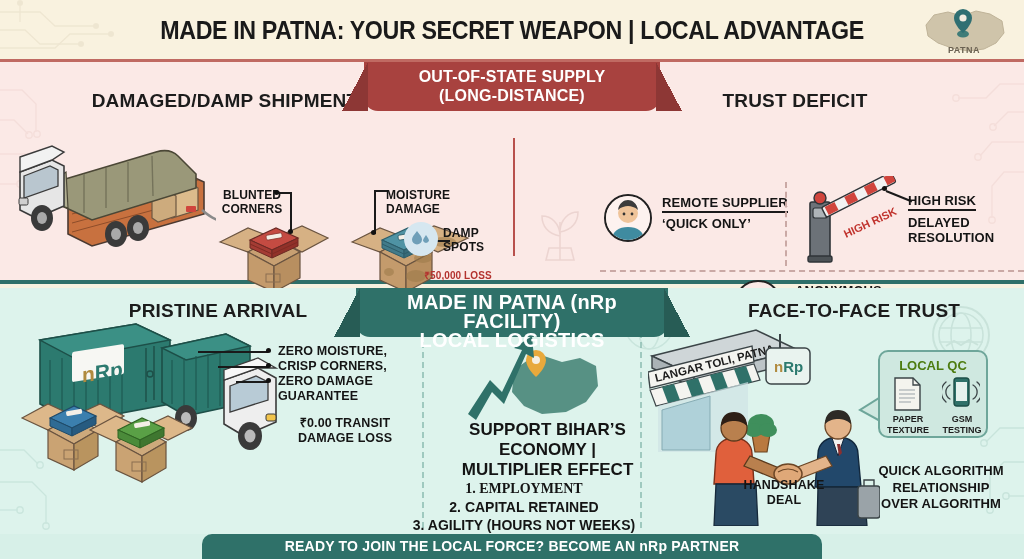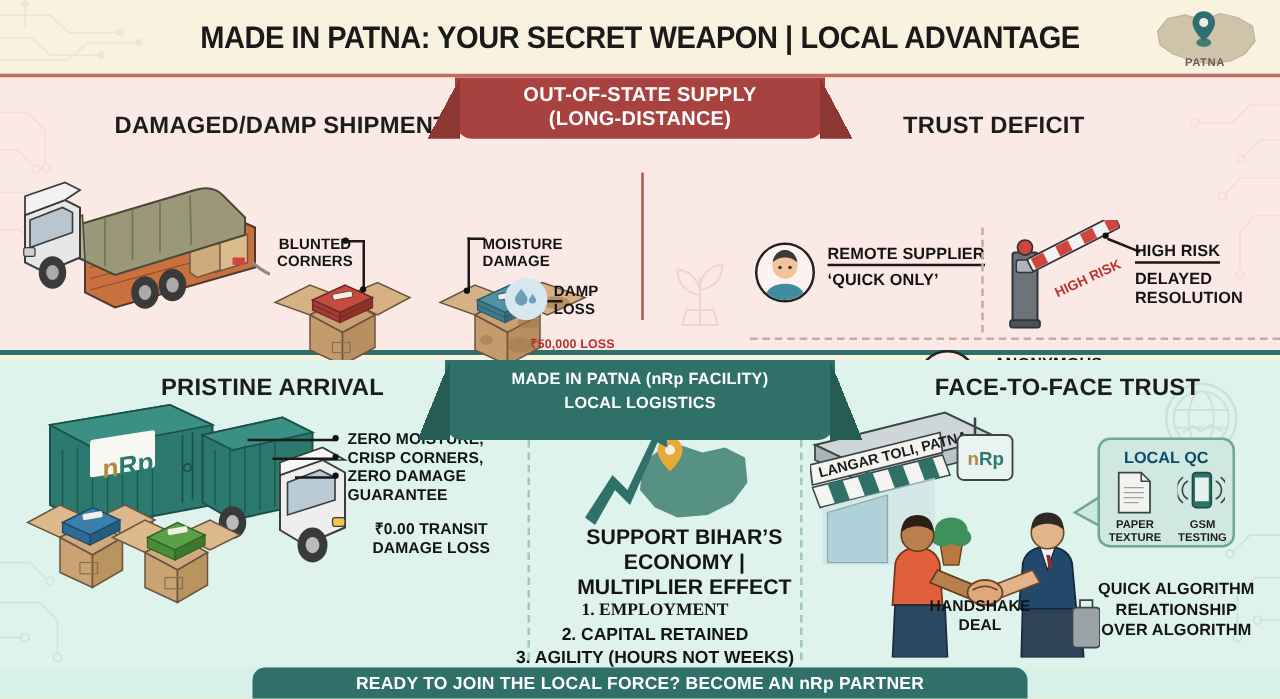--- a/index.html
+++ b/index.html
@@ -60,22 +60,22 @@
     font-family: "Liberation Sans Narrow", "Liberation Sans", sans-serif;
     font-weight: bold; letter-spacing: 0.2px;
     border-radius: 0 0 14px 14px;
     padding-top: 5px;
   }
   .ribbon-red {
     top: 62px; width: 296px; height: 49px;
     background: #a8423f; font-size: 16px; line-height: 19px;
   }
   .ribbon-green {
-    top: 288px; width: 312px; height: 64px;
-    background: #2f7169; font-size: 13px; line-height: 19px;
+    top: 288px; width: 312px; height: 49px;
+    background: #2f7169; font-size: 20px; line-height: 19px;
   }
   .ribbon-foot {
     position: absolute; left: 50%; transform: translateX(-50%);
     bottom: 0; width: 620px; height: 25px;
     background: #2f7169; color: #fff; text-align: center;
     border-radius: 10px 10px 0 0;
     font-family: "Liberation Sans Narrow", "Liberation Sans", sans-serif;
     font-weight: bold; font-size: 14px; line-height: 25px; letter-spacing: .2px;
   }
   .ribbon-red::before, .ribbon-red::after,
@@ -144,21 +144,21 @@
   .callout .big { font-size: 17px; line-height: 20px; margin-left: 47px; }
   .callout .li { font-size: 14px; line-height: 18px; font-weight: bold; }
 
   
   .qc-card {
     position: absolute; width: 110px; height: 88px;
     background: #cfe8e0; border: 2px solid #6ea69a; border-radius: 10px;
   }
   .qc-title {
     position: absolute; left: 0; right: 0; top: 6px; text-align: center;
-    font-weight: bold; font-size: 13px; color: #0c4a6e;
+    font-weight: bold; font-size: 13px; color: #4d7c0f;
     font-family: "Liberation Sans Narrow", "Liberation Sans", sans-serif;
   }
   .qc-sub {
     position: absolute; text-align: center; font-weight: bold; font-size: 9px;
     line-height: 11px; color: #1c1c1c;
     font-family: "Liberation Sans Narrow", "Liberation Sans", sans-serif;
   }
 
   
   .ill { position: absolute; }
@@ -359,21 +359,21 @@
     </div>
 
     <div class="drop-ring" style="left:404px; top:160px;">
       <svg width="22" height="20" viewBox="0 0 22 20">
         <path d="M7 2 c3 4 5 6 5 8.5 A5 5 0 0 1 2 10.5 C2 8 4 6 7 2 Z" fill="#6f9fb8"></path>
         <path d="M16 6 c2 3 3 4.2 3 5.8 A3.2 3.2 0 0 1 13 11.8 C13 10.2 14 9 16 6 Z" fill="#6f9fb8"></path>
       </svg>
     </div>
     <div class="lbl" style="left:443px; top:164px; width:70px;">
       <span>DAMP</span><br>
-      <span>LOSS</span>
+      <span>SPOTS</span>
     </div>
 
     <div class="lbl red cen" style="left:398px; top:206px; width:120px; font-size:10px; line-height:16px;">₹50,000 LOSS</div>
     <div class="lbl cen" style="left:398px; top:224px; width:120px; font-size:12px;">(EXAMPLE)</div>
 
     <div class="vsolid" style="left:513px; top:76px; height:118px;"></div>
 
     <div class="avatar-ring" style="left:604px; top:132px;">
       <svg width="44" height="44" viewBox="0 0 44 44">
         <circle cx="22" cy="22" r="22" fill="#fdf2ef"></circle>

